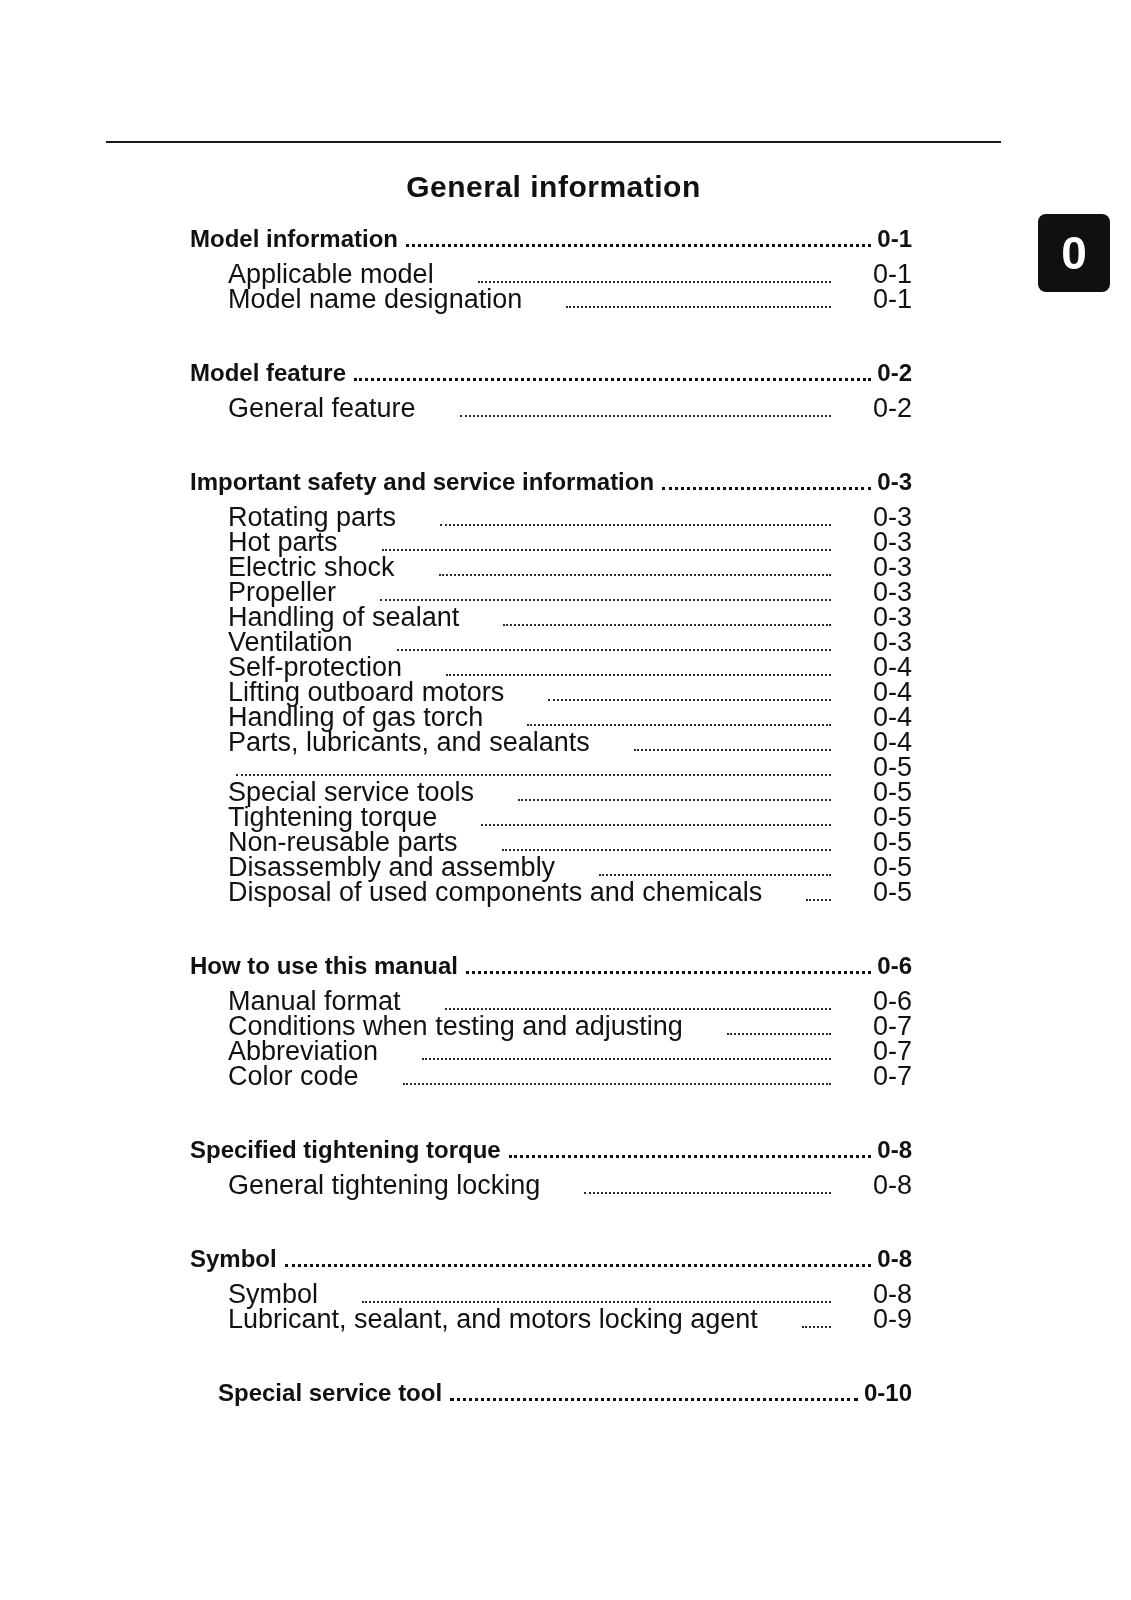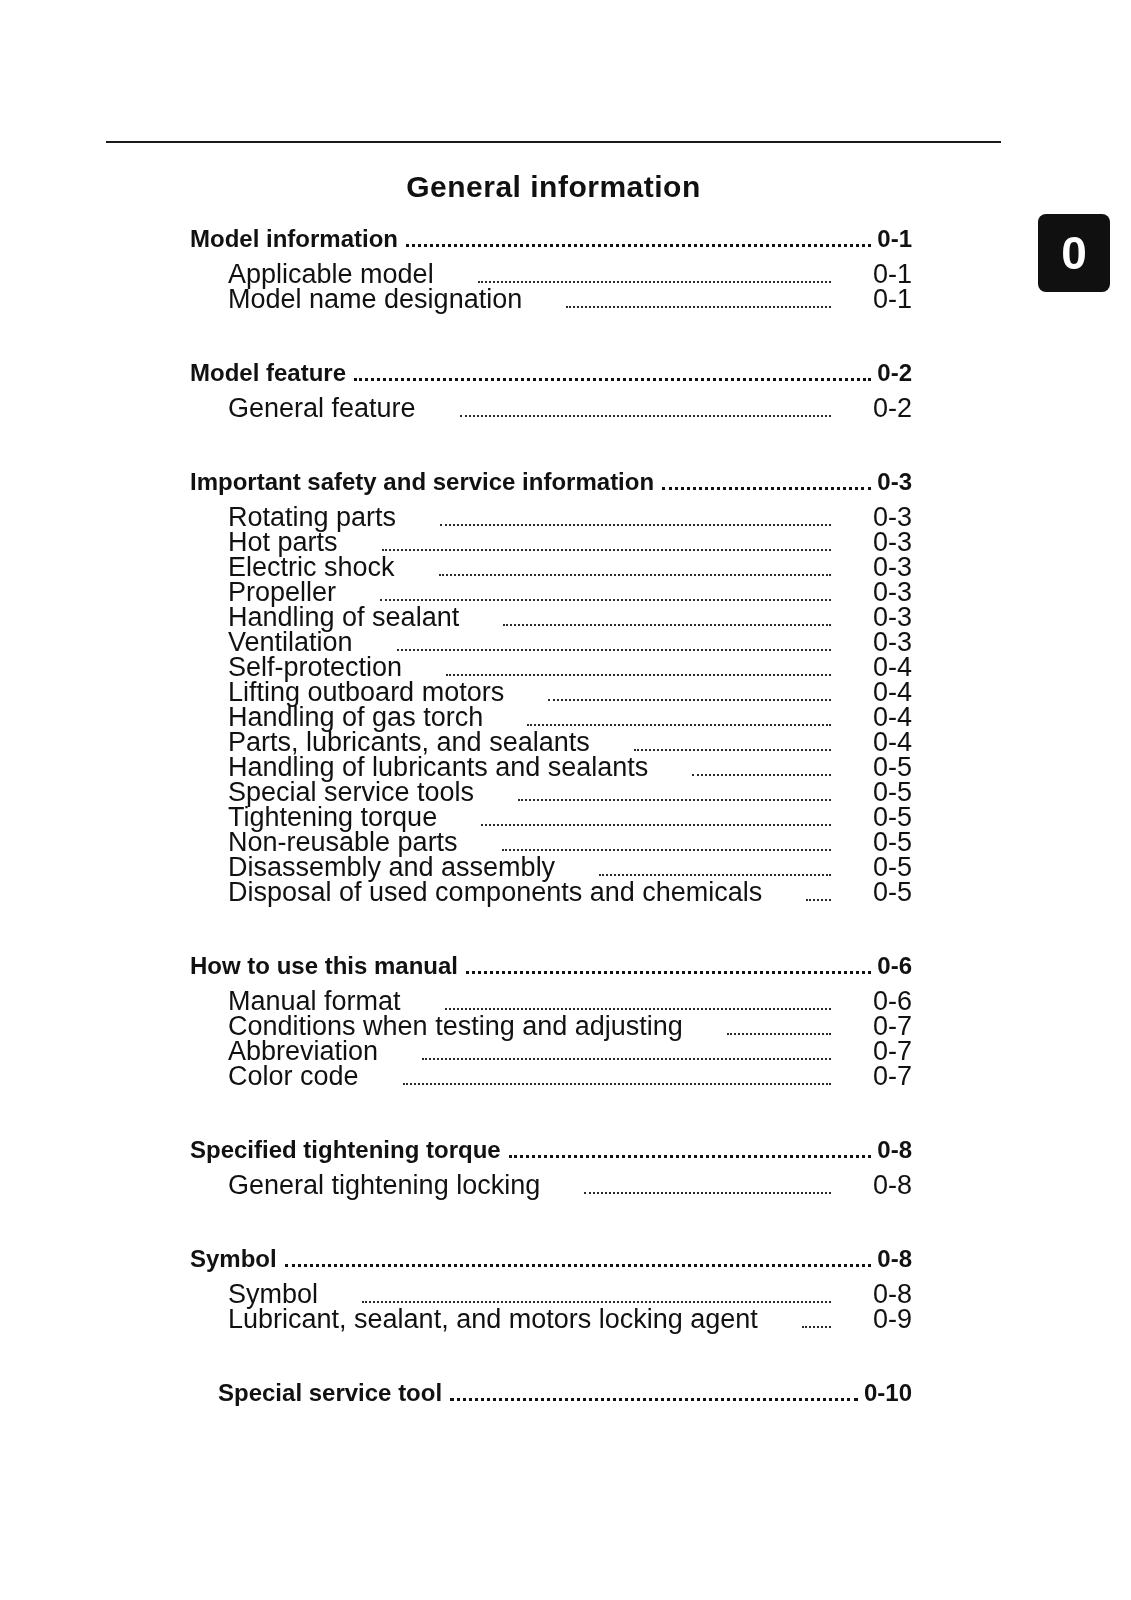--- a/index.html
+++ b/index.html
@@ -193,21 +193,20 @@
           <span class="label">Handling of gas torch</span>
           <span class="leader"></span>
           <span class="pagenum">0-4</span>
         </div>
         <div class="toc-row item">
           <span class="label">Parts, lubricants, and sealants</span>
           <span class="leader"></span>
           <span class="pagenum">0-4</span>
         </div>
         <div class="toc-row item">
-          <span class="label">Handling of lubricants and sealants</span>
           <span class="leader"></span>
           <span class="pagenum">0-5</span>
         </div>
         <div class="toc-row item">
           <span class="label">Special service tools</span>
           <span class="leader"></span>
           <span class="pagenum">0-5</span>
         </div>
         <div class="toc-row item">
           <span class="label">Tightening torque</span>

